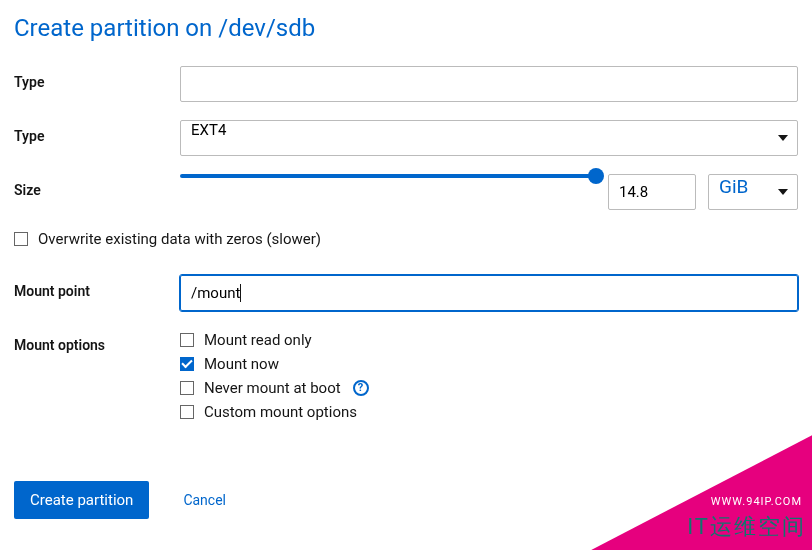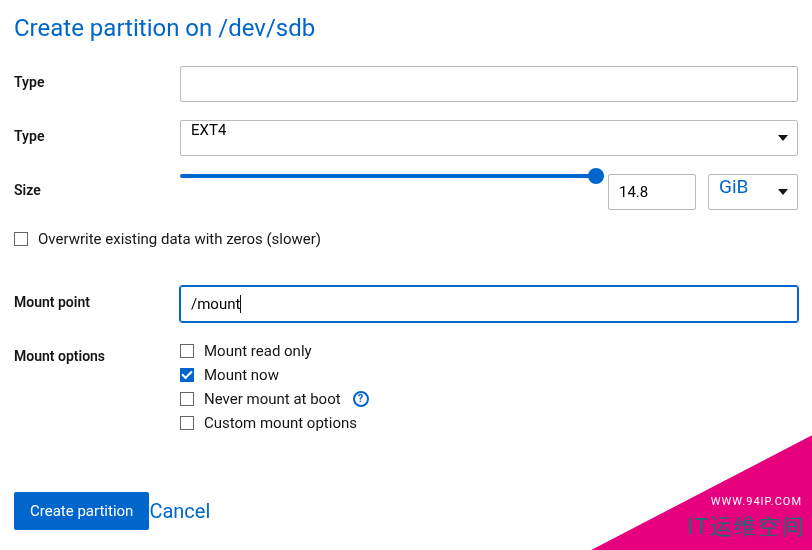--- a/index.html
+++ b/index.html
@@ -12,28 +12,28 @@
     .text-input.focused { border: 1px solid #0066cc; outline: 1px solid #0066cc; }
     .select-wrap { position: relative; width: 100%; }
     .select { width: 100%; height: 36px; border: 1px solid #bbb; border-radius: 2px; padding: 0 10px; font-size: 15px; background: #fff; appearance: none; cursor: pointer; }
     .caret { position: absolute; right: 10px; top: 50%; transform: translateY(-50%); pointer-events: none; width: 0; height: 0; border-left: 5px solid transparent; border-right: 5px solid transparent; border-top: 6px solid #151515; }
     .size-row { display: flex; gap: 12px; }
     .slider-track { position: relative; flex: 1; height: 4px; background: #0066cc; border-radius: 2px; cursor: pointer; }
     .slider-thumb { position: absolute; right: 0; top: 50%; transform: translate(50%, -50%); width: 16px; height: 16px; background: #0066cc; border-radius: 50%; cursor: grab; }
     .size-value { width: 88px; height: 36px; border: 1px solid #bbb; border-radius: 2px; padding: 0 10px; font-size: 15px; }
     .unit-wrap { position: relative; width: 90px; }
     .unit-select { width: 100%; height: 36px; border: 1px solid #bbb; border-radius: 2px; padding: 0 10px; font-size: 19px; background: #fff; appearance: none; cursor: pointer; color: #0066cc; }
-    .check-row { display: flex; align-items: center; gap: 10px; font-size: 15px; color: #151515; margin-bottom: 18px; line-height: 22px; }
+    .check-row { display: flex; align-items: center; gap: 10px; font-size: 15px; color: #151515; margin-bottom: 7px; line-height: 22px; }
     .checkbox { width: 14px; height: 14px; border: 1px solid #666; background: #fff; cursor: pointer; display: inline-flex; align-items: center; justify-content: center; flex-shrink: 0; }
     .checkbox.checked { background: #0066cc; border-color: #0066cc; }
     .checkbox.checked::after { content: ""; width: 8px; height: 4px; border-left: 2px solid #fff; border-bottom: 2px solid #fff; transform: rotate(-45deg) translate(1px,-1px); }
     .help-icon { display: inline-flex; width: 16px; height: 16px; border: 2px solid #0066cc; border-radius: 50%; color: #0066cc; align-items: center; justify-content: center; font-size: 11px; font-weight: bold; margin-left: 2px; cursor: pointer; }
-    .actions { display: flex; align-items: center; margin-top: 56px; }
+    .actions { display: flex; align-items: center; gap: 34px; margin-top: 56px; }
     .btn-primary { background: #0066cc; color: #fff; border: none; padding: 10px 16px; font-size: 15px; cursor: pointer; border-radius: 2px; }
-    .btn-link { background: none; border: none; color: #0066cc; font-size: 20px; cursor: pointer; }
+    .btn-link { background: none; border: none; color: #0066cc; font-size: 14px; cursor: pointer; }
     .watermark { position: absolute; right: 0; bottom: 0; width: 230px; height: 115px; overflow: hidden; pointer-events: none; }
     .watermark-tri { position: absolute; right: -10px; bottom: -10px; width: 0; height: 0; border-right: 250px solid #e6007e; border-top: 130px solid transparent; }
     .watermark-txt1 { position: absolute; right: 10px; bottom: 42px; color: #fff; font-size: 11px; letter-spacing: 1px; }
     .watermark-txt2 { position: absolute; right: 6px; bottom: 8px; color: #0f766e; font-size: 22px; font-weight: normal; letter-spacing: 2px; }
     .options-stack .check-row { margin-bottom: 2px; }
     .cursor-caret { display:inline-block; width:1px; height:18px; background:#151515; vertical-align:middle; }
   </style>
 </head>
 <body>
 

